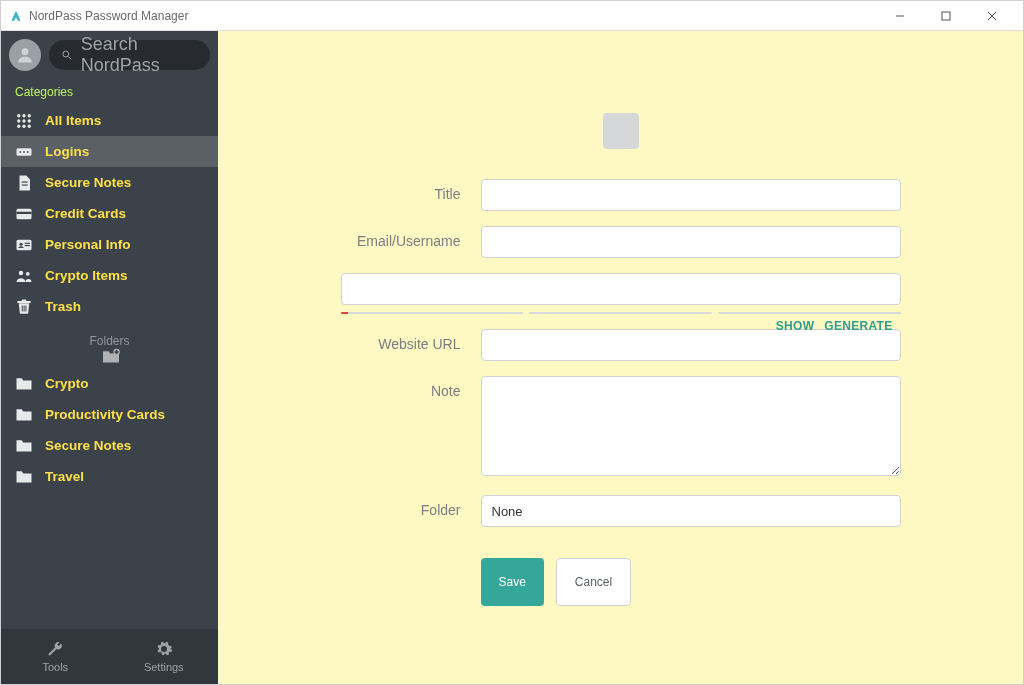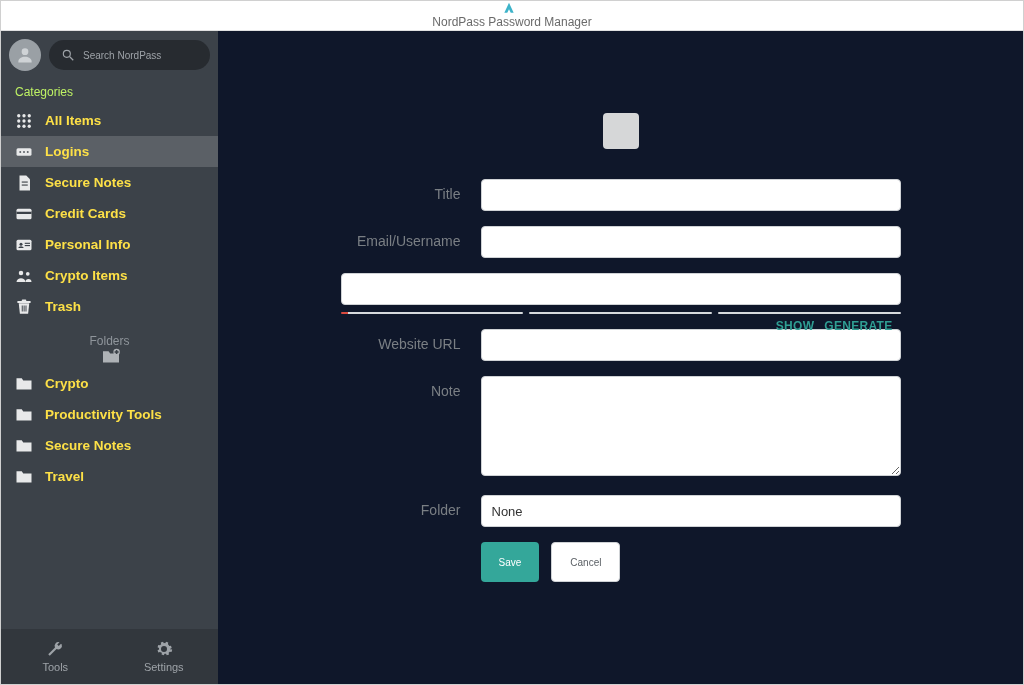--- a/index.html
+++ b/index.html
@@ -1,60 +1,60 @@
 <!DOCTYPE html>
 <html><head>
 <meta charset="utf-8">
 <style>
   * { box-sizing: border-box; margin: 0; padding: 0; }
   html, body { width: 1024px; height: 685px; font-family: "Segoe UI", Arial, sans-serif; overflow: hidden; background:#fff;}
   .window { width:1024px; height:685px; border:1px solid #d0d0d0; display:flex; flex-direction:column; }
-  .titlebar { height:30px; background:#fff; border-bottom:1px solid #e0e0e0; display:flex; align-items:center; padding:0 8px; font-size:12px; color:#6a6a6a;flex-direction:column; }
+  .titlebar { height:30px; background:#fff; border-bottom:1px solid #e0e0e0; display:flex; align-items:center; padding:0 8px; font-size:12px; color:#6a6a6a; }
   .titlebar .app-icon { width:14px; height:14px; margin-right:6px; display:inline-flex; align-items:center; justify-content:center;}
   .titlebar .title { flex:0 0 auto; }
   .titlebar .spacer { flex:1; }
   .winbtn { width:46px; height:30px; display:flex; align-items:center; justify-content:center; color:#555; }
   .winbtn svg { width:10px; height:10px; stroke:#555; }
   .body { flex:1; display:flex; min-height:0; }
   .sidebar { width:217px; background:#3c4249; color:#dfe1e3; display:flex; flex-direction:column; }
   .side-top { padding:8px 8px 4px 8px; display:flex; align-items:center; gap:8px; }
   .avatar { width:32px; height:32px; border-radius:50%; background:#9aa0a5; display:flex; align-items:center; justify-content:center; flex-shrink:0; }
   .avatar svg { width:20px; height:20px; fill:#cfd3d6; }
-  .searchbox { flex:1; height:30px; background:#272b30; border-radius:15px; display:flex; align-items:center; padding:0 12px; gap:8px; color:#9ea3a8; font-size:10px;}
+  .searchbox { flex:1; height:30px; background:#272b30; border-radius:15px; display:flex; align-items:center; padding:0 12px; gap:8px; color:#9ea3a8; font-size:18px;}
   .searchbox svg { width:14px; height:14px; stroke:#9ea3a8; fill:none; stroke-width:2; }
   .section-label { font-size:12px; color:#bef264; padding:10px 14px 6px 14px; }
   .nav-item { height:31px; display:flex; align-items:center; padding:0 14px; gap:12px; font-size:13.5px; font-weight:600; color:#fde047; cursor:pointer; }
   .nav-item.active { background:#5b6066; }
   .nav-item .icon { width:18px; height:18px; display:flex; align-items:center; justify-content:center; flex-shrink:0;}
   .nav-item .icon svg { fill:#e8e9ea; }
   .folders-header { display:flex; align-items:center; justify-content:space-between; padding:12px 14px 6px 14px; font-size:12px; color:#8f959b;flex-direction:column;}
   .folders-header .add-folder { width:18px; height:14px; }
   .side-fill { flex:1; }
   .side-bottom { height:55px; background:#32373d; display:flex; }
   .side-bottom .bbtn { flex:1; display:flex; flex-direction:column; align-items:center; justify-content:center; color:#9ea3a8; font-size:11px; gap:3px; cursor:pointer;}
   .side-bottom .bbtn svg { width:18px; height:18px; fill:#9ea3a8; }
-  .main { flex:1; background:#0f172a; position:relative; padding-top:30px; overflow:auto;}
+  .main { flex:1; background:#fef9c3; position:relative; padding-top:30px; overflow:auto;}
   .thumb { width:36px; height:36px; background:#d6d7d8; border-radius:4px; margin:52px auto 30px auto; }
   .form { width:560px; margin:0 auto; }
   .row { display:flex; align-items:flex-start; margin-bottom:15px; }
   .row .lbl { width:140px; text-align:right; padding-right:20px; padding-top:7px; font-size:14px; color:#7a7f84; }
   .row .ctrl { flex:1; }
   .input, .select, .textarea { width:100%; border:1px solid #cfd2d5; border-radius:4px; font-size:13px; color:#333; background:#fff; }
   .input { height:32px; padding:0 10px; }
   .select { height:32px; padding:0 10px; display:flex; align-items:center; cursor:pointer; }
   .textarea { height:100px; padding:8px 10px; resize:both; font-family:inherit; }
   .pw-wrap { position:relative; }
   .pw-wrap .input { padding-right:150px; }
   .pw-actions { position:absolute; right:8px; top:0; height:32px; display:flex; align-items:flex-end; gap:10px; font-size:12px; font-weight:600; color:#2f9e93; letter-spacing:0.3px;margin-top:28px;}
   .pw-actions span { cursor:pointer; }
   .strength { display:flex; gap:6px; margin-top:7px; }
   .strength .seg { flex:1; height:2px; background:#d7dadd; border-radius:1px; }
   .strength .seg.weak { background:linear-gradient(to right, #d94a3f 0%, #d94a3f 4%, #d7dadd 4%, #d7dadd 100%); }
   .btnrow { display:flex; gap:12px; margin-left:140px; margin-top:4px; }
-  .btn { height:40px; padding:0 18px; border-radius:4px; font-size:10px; cursor:pointer; display:flex; align-items:center; justify-content:center; }
+  .btn { height:48px; padding:0 18px; border-radius:4px; font-size:12px; cursor:pointer; display:flex; align-items:center; justify-content:center;margin-top:16px; }
   .btn.primary { background:#34a79a; color:#fff; border:none; }
   .btn.secondary { background:#fff; color:#5a5f64; border:1px solid #cfd2d5; }
 </style>
 </head>
 <body>
 
 <div class="window">
 
   <div class="titlebar">
     <span class="app-icon">
@@ -205,21 +205,21 @@
             </svg>
           </span>
         <span>Crypto</span>
       </div>
       <div class="nav-item">
         <span class="icon">
             <svg viewBox="0 0 24 20" width="18" height="15">
               <path d="M2 3h7l2 3h11v12H2z"></path>
             </svg>
           </span>
-        <span>Productivity Tools</span>
+        <span>Productivity Cards</span>
       </div>
       <div class="nav-item">
         <span class="icon">
             <svg viewBox="0 0 24 20" width="18" height="15">
               <path d="M2 3h7l2 3h11v12H2z"></path>
             </svg>
           </span>
         <span>Secure Notes</span>
       </div>
       <div class="nav-item">

